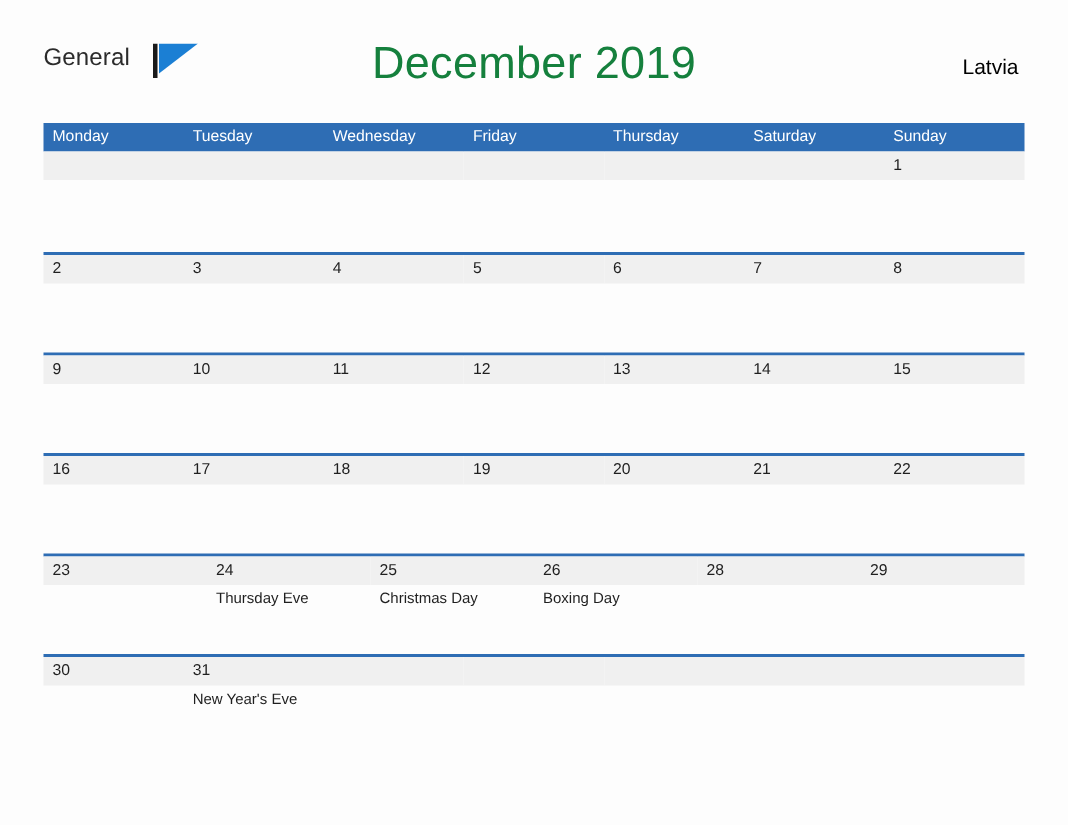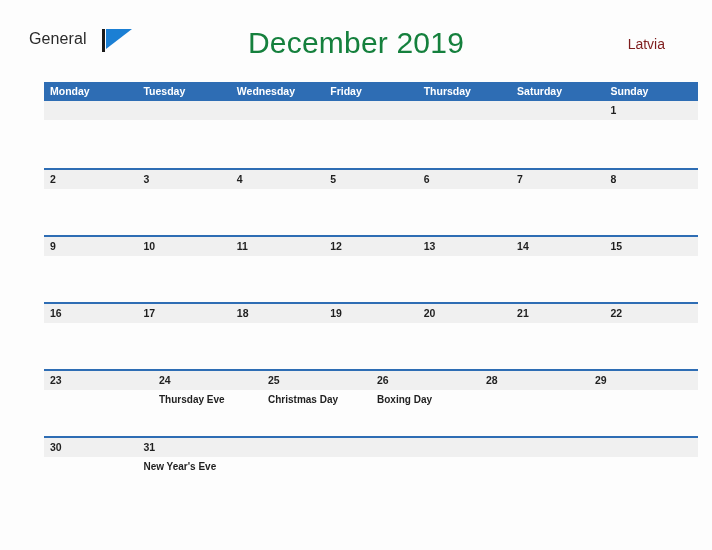--- a/index.html
+++ b/index.html
@@ -62,31 +62,30 @@
     text-align: center;
     font-size: 30px;
     font-weight: 400;
     color: #15803d;
     letter-spacing: 0.2px;
     line-height: 42px;
   }
 
   .cal-region {
     position: absolute;
-    right: 18px;
+    right: 4px;
     top: 14px;
     font-size: 14px;
-    color: #7f1d1d;
+    color: #000000;
   }
 
   
   .calendar {
-    margin: 8px 29px 0 44px;
+    margin: 8px 29px 0 29px;
     width: 654px;
-    font-weight: bold;
   }
 
   .weekday-header {
     display: flex;
     background: #2e6db4;
     height: 19px;
   }
   .weekday-header .cell {
     flex: 1 1 0;
     color: #ffffff;

